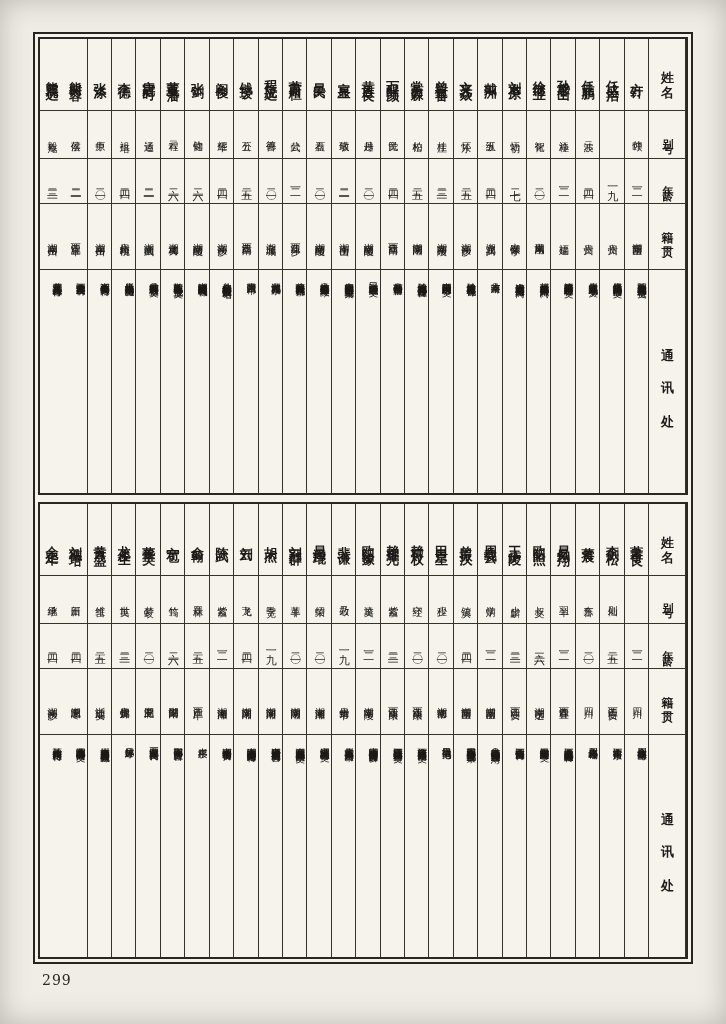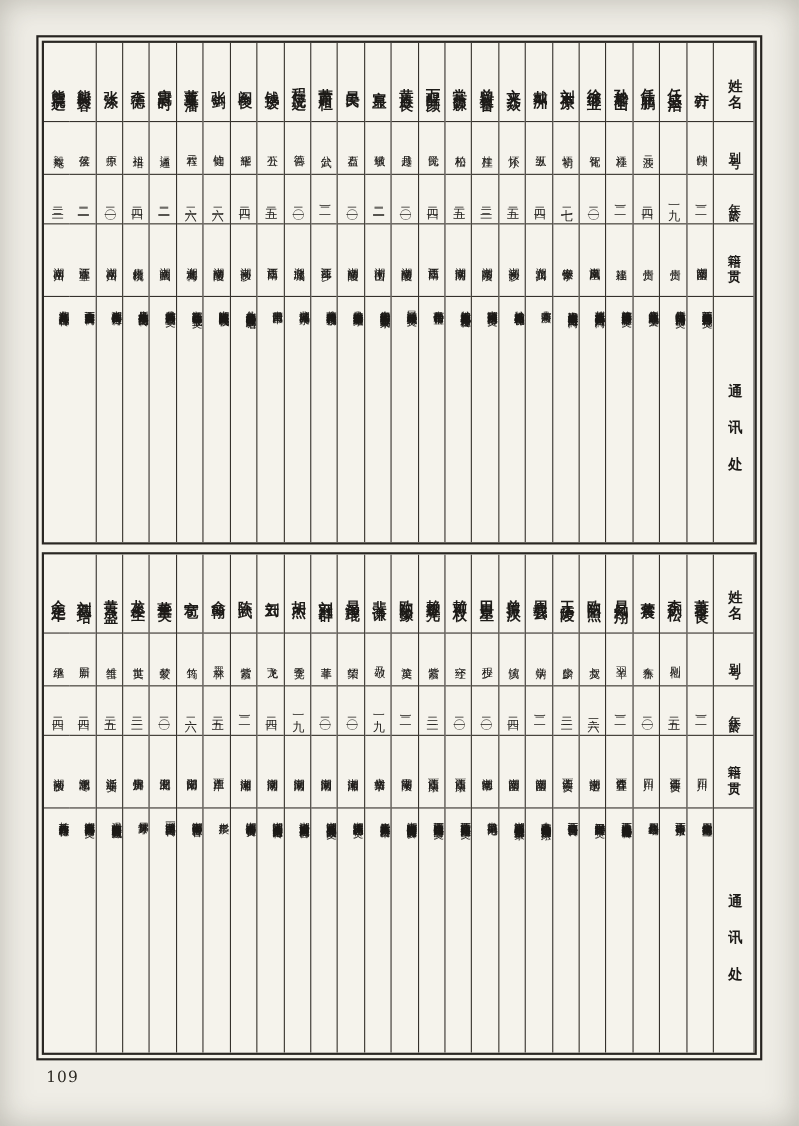--- a/index.html
+++ b/index.html
@@ -494,13 +494,13 @@
     <div class="cell c-name">余定华</div>
     <div class="cell c-alias">继承</div>
     <div class="cell c-age">二四</div>
     <div class="cell c-native">湖南长沙</div>
     <div class="cell c-addr">长沙大西门外镇泰粮行转</div>
   </div>
 </div>
 
 </div>
 
-<div class="page-number">109</div>
+<div class="page-number">299</div>
 
 </body></html>

